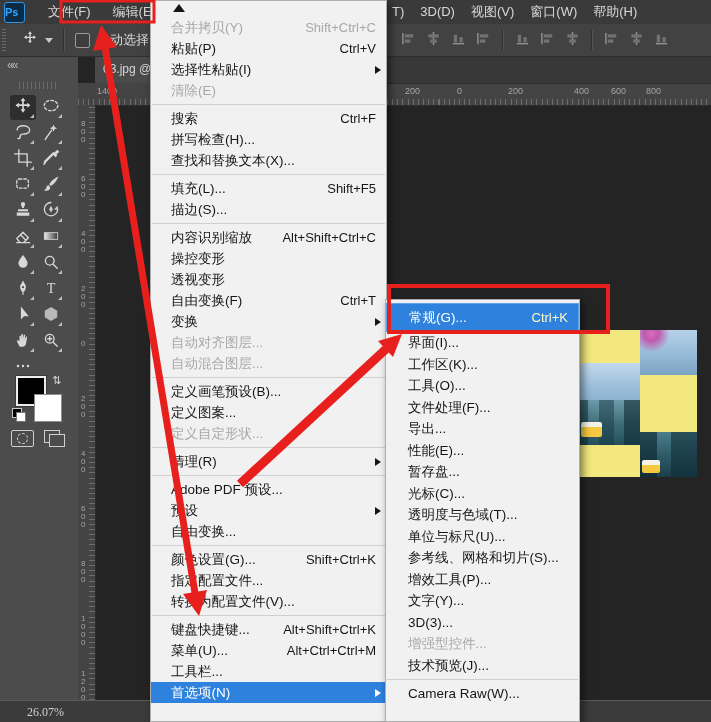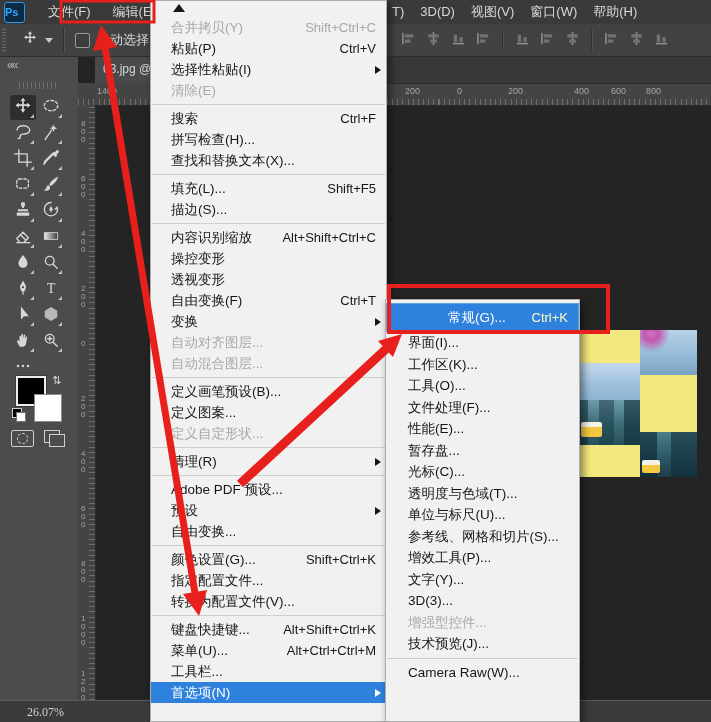--- a/index.html
+++ b/index.html
@@ -113,21 +113,21 @@
   #pref-submenu .mi{height:21.5px;line-height:21.5px;}
   .mi .lab{padding-left:20px;}
   #pref-submenu .mi .lab{padding-left:22px;}
   .mi .sc{position:absolute;right:10px;font-size:13px;color:#161616;}
   .mi .arr{position:absolute;right:5px;width:0;height:0;border-top:4.5px solid transparent;
            border-bottom:4.5px solid transparent;border-left:6px solid #161616;}
   .mi.disabled,.mi.disabled .sc{color:#a8a8a8;}
   .mi.selected{background:var(--accent);color:#fff;}
   .mi.selected .sc{color:#fef9c3;}
   .mi.selected .arr{border-left-color:#fff;}
-  #pref-submenu .mi.selected{height:27px;line-height:27px;border:1px solid #5ea3e8;padding-left:39px;}
+  #pref-submenu .mi.selected{height:27px;line-height:27px;border:1px solid #5ea3e8;}
   .msep{border-top:1px solid #cfcfcf;margin:3px 1px;height:0;}
 
   
   #overlay{position:absolute;inset:0;z-index:10;pointer-events:none;}
 </style>
 </head>
 <body>
 
 <div id="screen">
 
@@ -565,20 +565,23 @@
       <div class="mi">
         <span class="lab">工作区(K)...</span>
       </div>
       <div class="mi">
         <span class="lab">工具(O)...</span>
       </div>
       <div class="mi">
         <span class="lab">文件处理(F)...</span>
       </div>
       <div class="mi">
+        <span class="lab">导出...</span>
+      </div>
+      <div class="mi">
         <span class="lab">性能(E)...</span>
       </div>
       <div class="mi">
         <span class="lab">暂存盘...</span>
       </div>
       <div class="mi">
         <span class="lab">光标(C)...</span>
       </div>
       <div class="mi">
         <span class="lab">透明度与色域(T)...</span>

